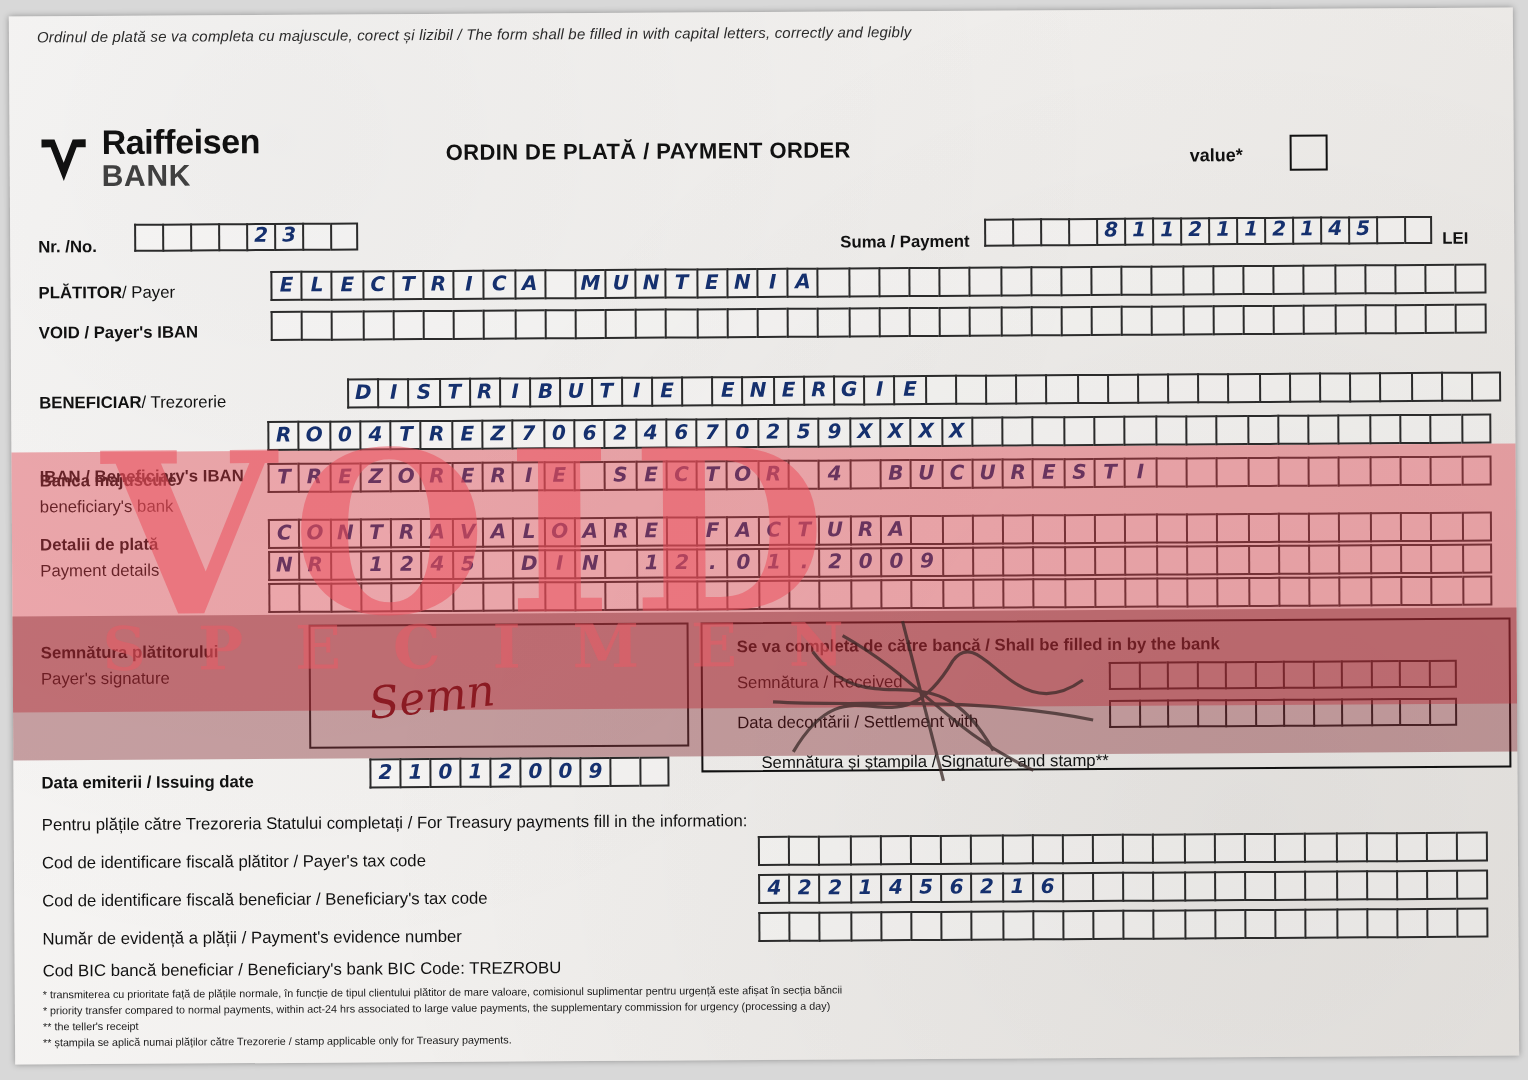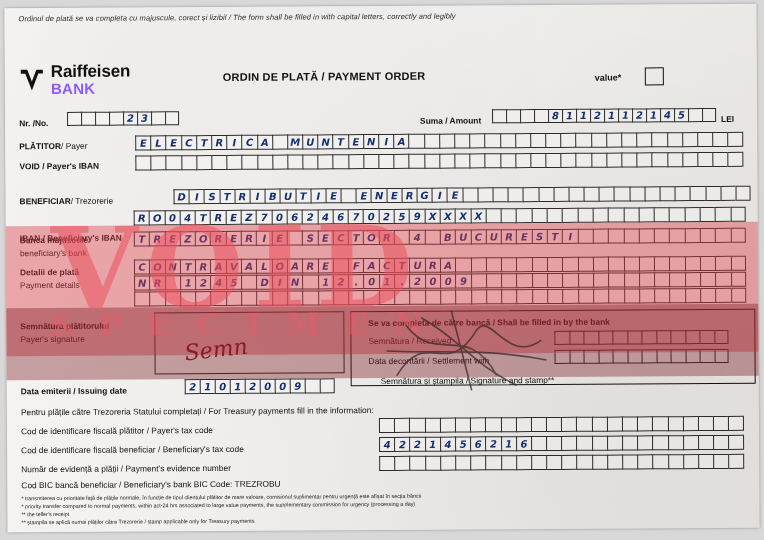--- a/index.html
+++ b/index.html
@@ -35,21 +35,21 @@
   .logo{position:absolute;left:14px;top:56px;width:160px;height:40px;}
   .logo .mark{
     position:absolute;left:0;top:3px;width:26px;height:26px;
   }
   .logo .name{
     position:absolute;left:32px;top:-2px;
     font-size:17px;font-weight:bold;color:#111;letter-spacing:-.2px;
   }
   .logo .sub{
     position:absolute;left:32px;top:16px;
-    font-size:15px;font-weight:bold;color:#8b5cf6;letter-spacing:.3px;
+    font-size:15px;font-weight:bold;color:#404040;letter-spacing:.3px;
   }
   .title{
     position:absolute;left:218px;top:64px;
     font-size:11px;font-weight:bold;color:#111;letter-spacing:.2px;
   }
   .urgent-lbl{
     position:absolute;left:590px;top:68px;
     font-size:9px;font-weight:bold;color:#111;
   }
   .urgent-box{
@@ -151,21 +151,21 @@
       <div class="cell" style="width: 14px; height: 14px;">
         <span class="hw">2</span>
       </div>
       <div class="cell" style="width: 14px; height: 14px;">
         <span class="hw">3</span>
       </div>
       <div class="cell" style="width: 14px; height: 14px;"></div>
       <div class="cell" style="width: 14px; height: 14px;"></div>
     </div>
 
-  <div class="lbl bold" style="left:415px;top:110px;">Suma / Amount</div>
+  <div class="lbl bold" style="left:415px;top:110px;">Suma / Payment</div>
   <div class="comb" id="amount-comb" style="left: 487px; top: 104px; height: 14px;">
       <div class="cell" style="width: 14px; height: 14px;"></div>
       <div class="cell" style="width: 14px; height: 14px;"></div>
       <div class="cell" style="width: 14px; height: 14px;"></div>
       <div class="cell" style="width: 14px; height: 14px;"></div>
       <div class="cell" style="width: 14px; height: 14px;">
         <span class="hw">8</span>
       </div>
       <div class="cell" style="width: 14px; height: 14px;">
         <span class="hw">1</span>

